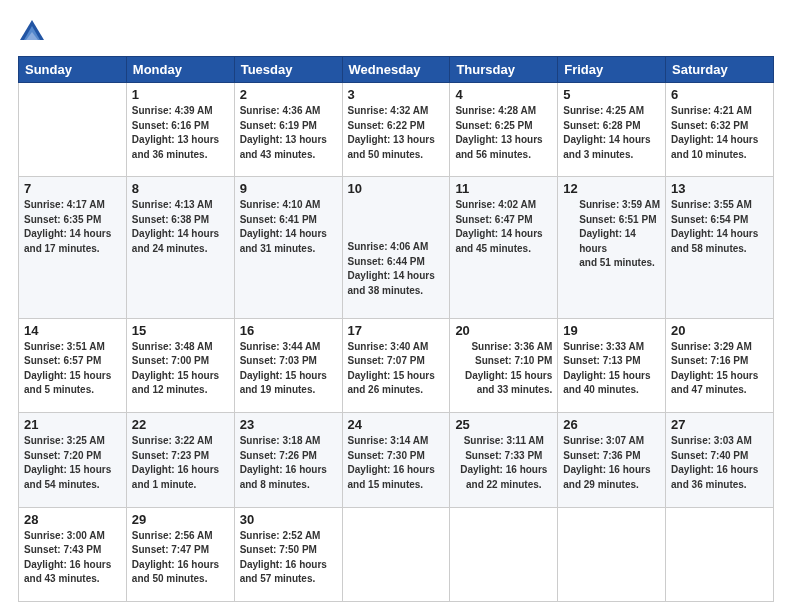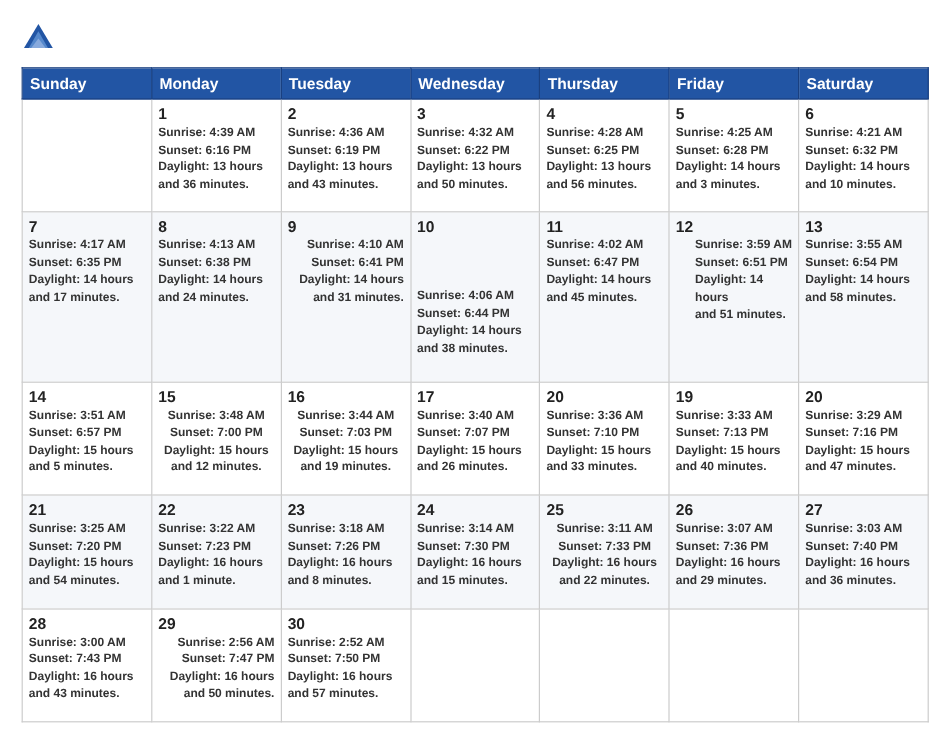--- a/index.html
+++ b/index.html
@@ -192,21 +192,21 @@
           </td>
           <td>
             <span class="day-num">8</span>
             <div class="day-info" style="white-space: pre-line;">Sunrise: 4:13 AM
 Sunset: 6:38 PM
 Daylight: 14 hours
 and 24 minutes.</div>
           </td>
           <td>
             <span class="day-num">9</span>
-            <div class="day-info" style="white-space: pre-line; text-align: right;">Sunrise: 4:10 AM
+            <div class="day-info" style="white-space: pre-line;">Sunrise: 4:10 AM
 Sunset: 6:41 PM
 Daylight: 14 hours
 and 31 minutes.</div>
           </td>
           <td>
             <span class="day-num">10</span>
             <div class="day-info" style="white-space: pre-line; margin-top: 44px;">Sunrise: 4:06 AM
 Sunset: 6:44 PM
 Daylight: 14 hours
 and 38 minutes.</div>
@@ -236,42 +236,42 @@
         <tr>
           <td>
             <span class="day-num">14</span>
             <div class="day-info" style="white-space: pre-line;">Sunrise: 3:51 AM
 Sunset: 6:57 PM
 Daylight: 15 hours
 and 5 minutes.</div>
           </td>
           <td>
             <span class="day-num">15</span>
-            <div class="day-info" style="white-space: pre-line; text-align: center;">Sunrise: 3:48 AM
+            <div class="day-info" style="white-space: pre-line;">Sunrise: 3:48 AM
 Sunset: 7:00 PM
 Daylight: 15 hours
 and 12 minutes.</div>
           </td>
           <td>
             <span class="day-num">16</span>
-            <div class="day-info" style="white-space: pre-line; text-align: center;">Sunrise: 3:44 AM
+            <div class="day-info" style="white-space: pre-line;">Sunrise: 3:44 AM
 Sunset: 7:03 PM
 Daylight: 15 hours
 and 19 minutes.</div>
           </td>
           <td>
             <span class="day-num">17</span>
             <div class="day-info" style="white-space: pre-line;">Sunrise: 3:40 AM
 Sunset: 7:07 PM
 Daylight: 15 hours
 and 26 minutes.</div>
           </td>
           <td>
             <span class="day-num">20</span>
-            <div class="day-info" style="white-space: pre-line;">Sunrise: 3:36 AM
+            <div class="day-info" style="white-space: pre-line; text-align: right;">Sunrise: 3:36 AM
 Sunset: 7:10 PM
 Daylight: 15 hours
 and 33 minutes.</div>
           </td>
           <td>
             <span class="day-num">19</span>
             <div class="day-info" style="white-space: pre-line;">Sunrise: 3:33 AM
 Sunset: 7:13 PM
 Daylight: 15 hours
 and 40 minutes.</div>
@@ -338,21 +338,21 @@
         <tr>
           <td>
             <span class="day-num">28</span>
             <div class="day-info" style="white-space: pre-line;">Sunrise: 3:00 AM
 Sunset: 7:43 PM
 Daylight: 16 hours
 and 43 minutes.</div>
           </td>
           <td>
             <span class="day-num">29</span>
-            <div class="day-info" style="white-space: pre-line; text-align: right;">Sunrise: 2:56 AM
+            <div class="day-info" style="white-space: pre-line;">Sunrise: 2:56 AM
 Sunset: 7:47 PM
 Daylight: 16 hours
 and 50 minutes.</div>
           </td>
           <td>
             <span class="day-num">30</span>
             <div class="day-info" style="white-space: pre-line;">Sunrise: 2:52 AM
 Sunset: 7:50 PM
 Daylight: 16 hours
 and 57 minutes.</div>

